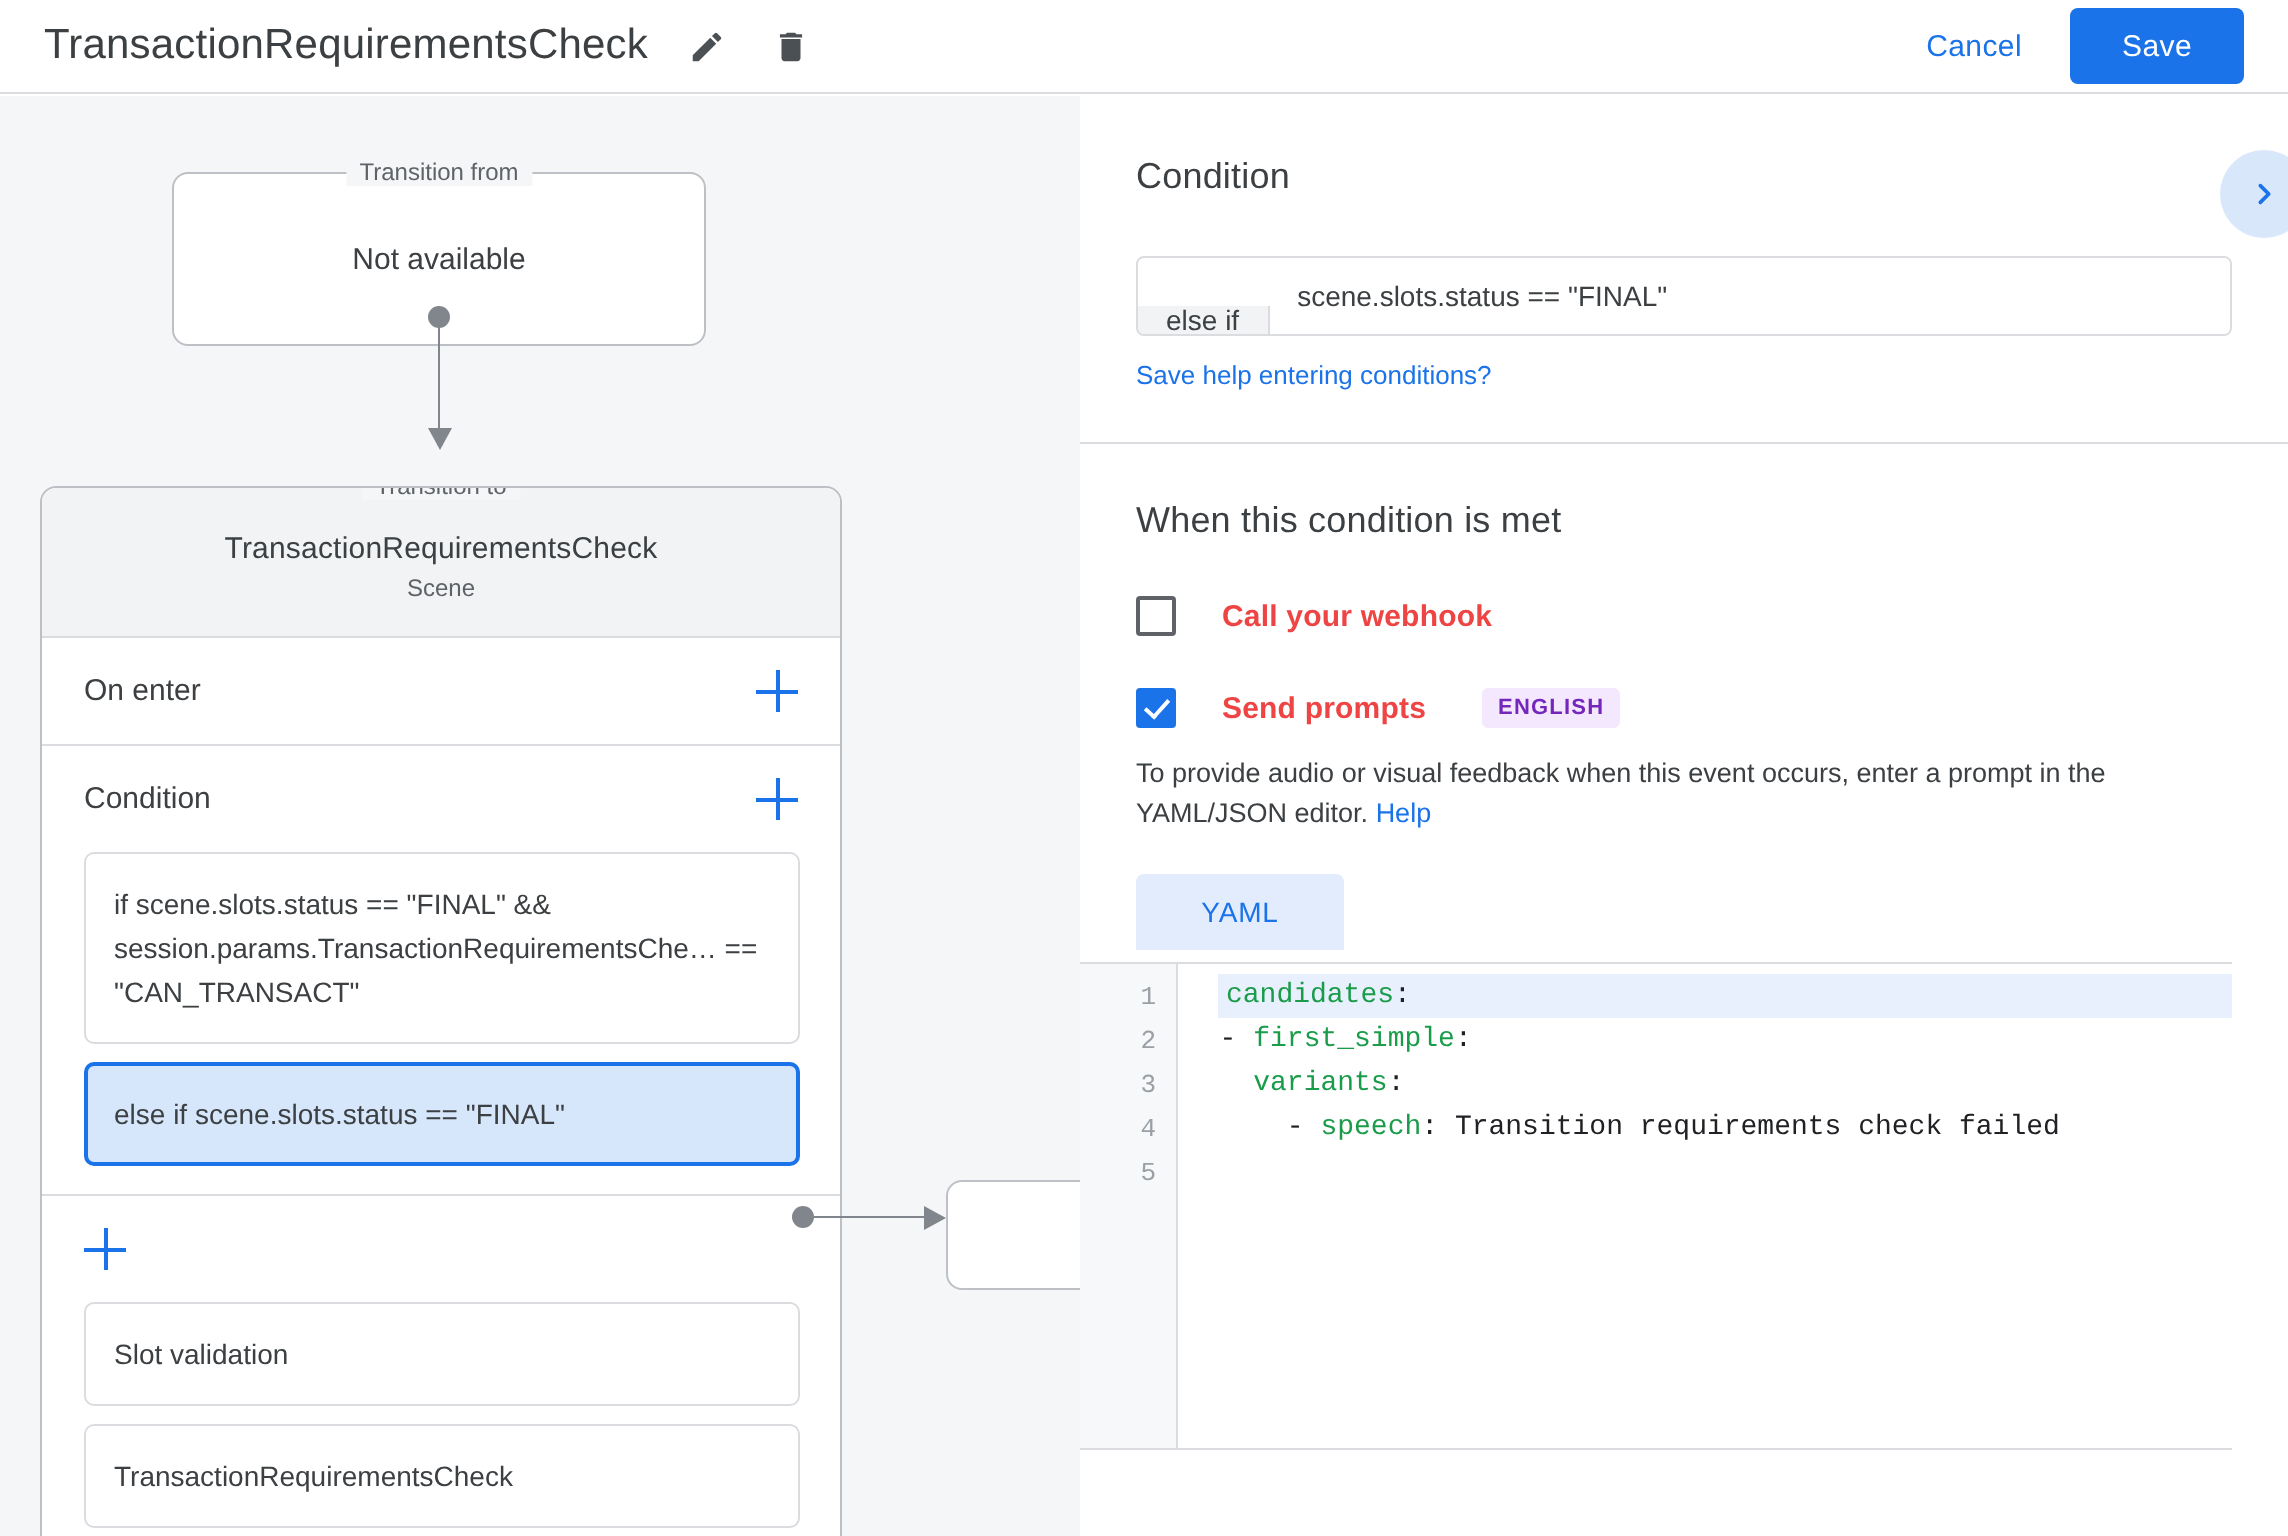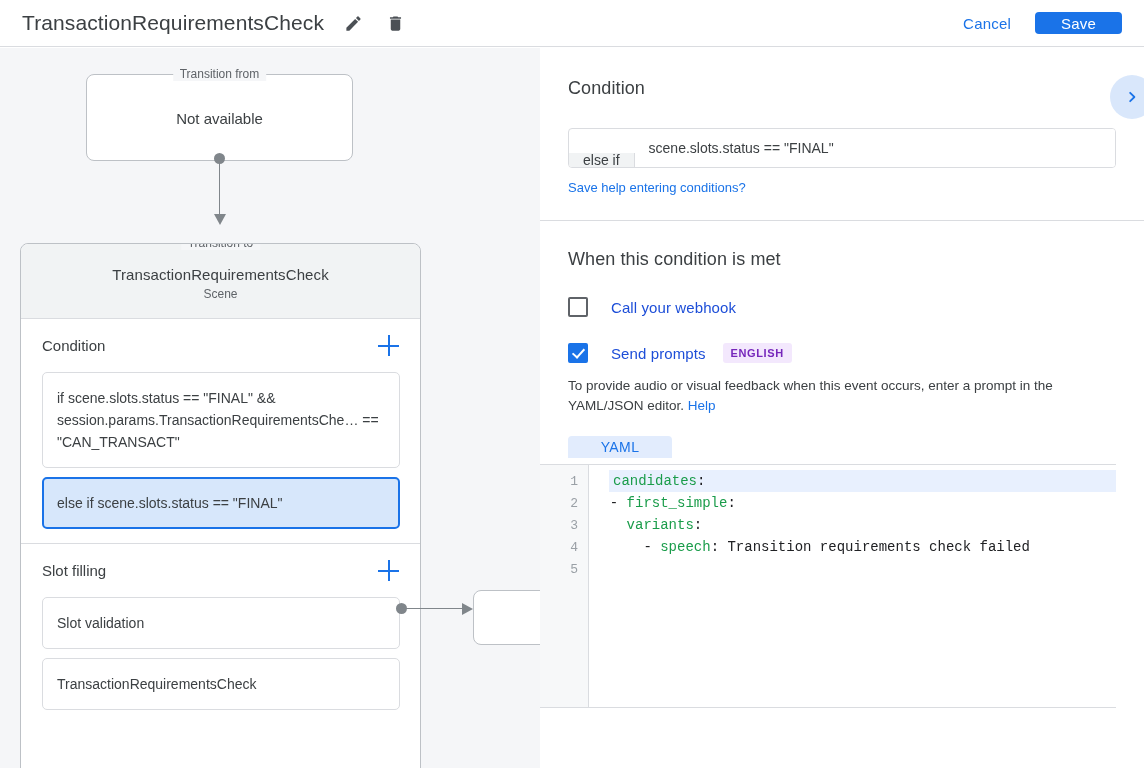--- a/index.html
+++ b/index.html
@@ -46,21 +46,21 @@
   }
   #save-button {
     margin-left: 12px; margin-right: 22px;
     background: #1a73e8;
     color: #ffffff;
     font-size: 15px;
     font-weight: 500;
     letter-spacing: .2px;
     border-radius: 4px;
     padding: 0 26px;
-    height: 22px;
+    height: 38px;
     display: flex; align-items: center; justify-content: center;
     cursor: pointer;
     border: none;
     font-family: inherit;
   }
 
   
   #canvas {
     position: absolute; left: 0; top: 48px;
     width: 540px; height: 720px;
@@ -80,21 +80,21 @@
     top: -8px; left: 50%;
     transform: translateX(-50%);
     background: #f5f6f8;
     padding: 0 7px;
     font-size: 12px;
     color: #5f6368;
     white-space: nowrap;
   }
 
   #transition-from-box {
-    left: 86px; top: 26px;
+    left: 86px; top: 38px;
     width: 267px; height: 87px;
   }
   #transition-from-text {
     position: absolute; left: 0; right: 0; top: 50%;
     transform: translateY(-50%);
     text-align: center;
     font-size: 15px;
     color: #3c4043;
   }
 
@@ -312,26 +312,26 @@
     position: absolute;
     left: 5px; top: 1px;
     width: 5px; height: 10px;
     border: solid #ffffff;
     border-width: 0 2px 2px 0;
     transform: rotate(42deg);
   }
   .cb-label {
     margin-left: 23px;
     font-size: 15px;
-    font-weight: normal;
-    color: #1d4ed8;
+    font-weight: bold;
+    color: #ef4444;
     letter-spacing: .1px;
   }
   #language-badge {
-    margin-left: 17px;
+    margin-left: 28px;
     background: #f3e8fd;
     color: #7627bb;
     font-size: 11px;
     font-weight: bold;
     letter-spacing: .6px;
     padding: 4px 8px;
     border-radius: 3px;
   }
   #prompts-desc {
     margin-top: 13px;
@@ -341,21 +341,21 @@
     max-width: 556px;
   }
   #prompts-help-link { color: #1a73e8; cursor: pointer; }
 
   
   #editor-tabs {
     margin-top: 20px;
     display: flex;
   }
   .tab {
-    height: 22px;
+    height: 38px;
     min-width: 104px;
     display: flex; align-items: center; justify-content: center;
     font-size: 14px;
     color: #5f6368;
     letter-spacing: .4px;
     cursor: pointer;
     border-radius: 4px 4px 0 0;
   }
   .tab.active {
     background: #e2ecfd;
@@ -461,35 +461,40 @@
   <div id="conn-arrow"></div>
 
   <div id="transition-to-box" class="fsbox">
     <div class="fslegend">Transition to</div>
 
     <div id="scene-header">
       <div id="scene-name">TransactionRequirementsCheck</div>
       <div id="scene-kind">Scene</div>
     </div>
 
+    <div class="section">
+      <div class="section-head">
+        <div class="section-title">On enter</div>
+        <div class="plus-btn"></div>
+      </div>
+    </div>
 
     <div class="section">
       <div class="section-head">
         <div class="section-title">Condition</div>
         <div class="plus-btn"></div>
       </div>
       <div class="section-body">
         <div class="item-card tall">if scene.slots.status == "FINAL" &amp;&amp; session.params.TransactionRequirementsChe… == "CAN_TRANSACT"</div>
         <div class="item-card selected">else if scene.slots.status == "FINAL"</div>
       </div>
     </div>
 
     <div class="section">
       <div class="section-head">
-        <div class="section-title">Slot filling</div>
         <div class="plus-btn"></div>
       </div>
       <div class="section-body">
         <div class="item-card">Slot validation</div>
         <div class="item-card">TransactionRequirementsCheck</div>
       </div>
     </div>
   </div>
 
   <div id="out-dot"></div>

